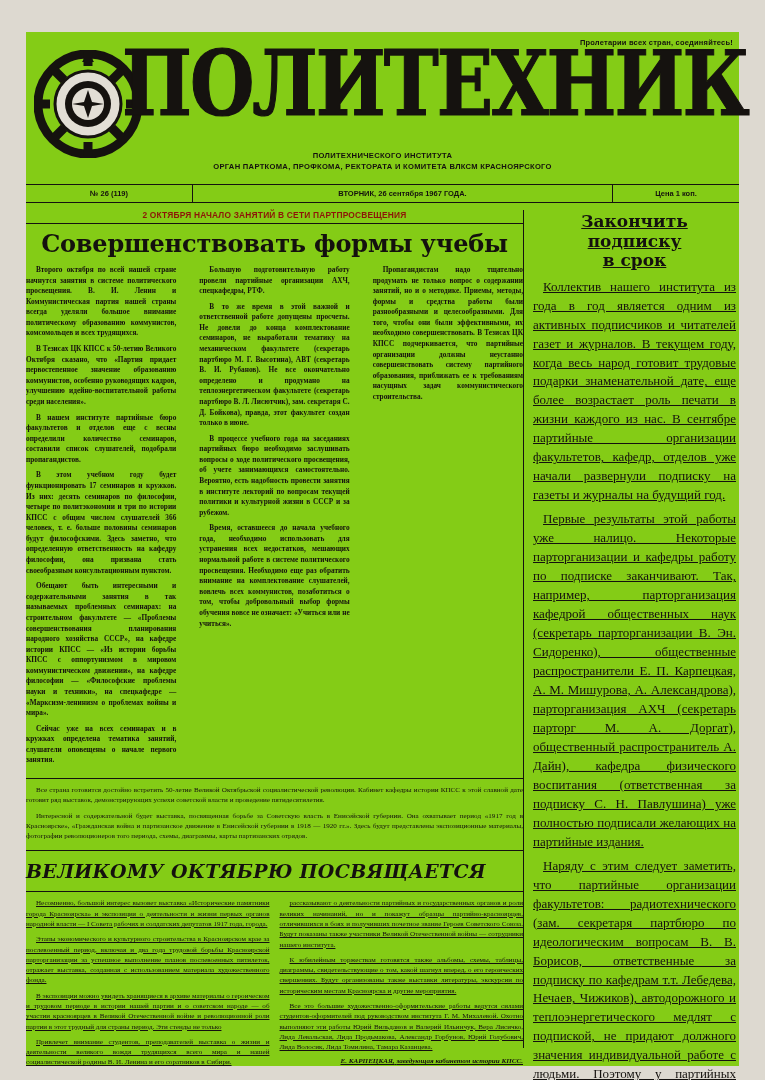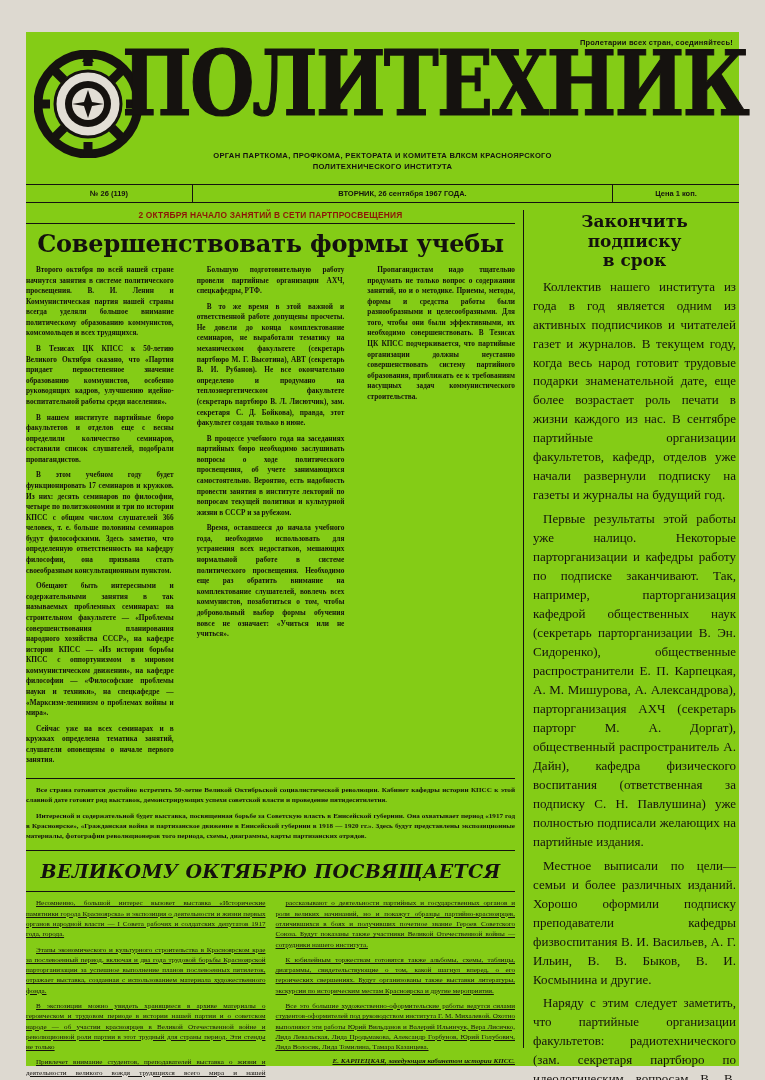--- a/index.html
+++ b/index.html
@@ -77,28 +77,28 @@
   .rulebar .c3{width:110px;justify-content:center;border-left:1px solid #15120f;}
 
   
   .body{
     display:flex;
     margin-top:7px;
     height:calc(100% - 196px);
   }
   .leftzone{
     width:498px;
-    padding-right:8px;
     box-sizing:border-box;
     border-right:1.2px solid #15120f;
   }
   .rightzone{
     width:212px;
     padding-left:9px;
     box-sizing:border-box;
+    text-decoration:underline;
   }
 
   .banner{
     text-align:center;
     font-family:"Liberation Sans", sans-serif;
     font-size:8.4px;font-weight:bold;
     color:#8d1508;
     letter-spacing:.2px;
     border-bottom:1px solid #15120f;
     padding-bottom:3px;
@@ -149,26 +149,26 @@
     line-height:1.4;
   }
   .sig .nm{display:block;}
 
   
   .lower{
     margin-top:7px;
     border-top:1.2px solid #15120f;
     padding-top:6px;
   }
-  .lower-cols{display:flex;gap:9px;font-weight:bold;}
+  .lower-cols{display:flex;gap:9px;}
   .lower-cols .col{flex:1;font-size:7.1px;line-height:1.45;text-align:justify;}
   .lower-cols .col p{margin:0 0 5px 0;text-indent:10px;}
 
   .oct-title{
-    text-align:center;
+    text-align:left;
     font-family:"DejaVu Serif", serif;
     font-style:italic;
     font-weight:bold;
     font-size:19px;
     letter-spacing:.3px;
     margin:6px 0 6px 0;
   }
   .oct-wrap{border-top:1.2px solid #15120f;border-bottom:1.2px solid #15120f;padding:3px 0;margin-top:4px;}
 
   .two{display:flex;gap:10px;margin-top:6px;}
@@ -206,22 +206,22 @@
           </g>
         </g>
         <circle cx="54" cy="54" r="33" fill="#e2ded5" stroke="#15120f" stroke-width="3"></circle>
         <circle cx="54" cy="54" r="23" fill="#15120f"></circle>
         <circle cx="54" cy="54" r="16" fill="#e2ded5"></circle>
         <path d="M54 40 L58 52 L70 54 L58 56 L54 68 L50 56 L38 54 L50 52 Z" fill="#15120f"></path>
       </svg>
     </div>
     <div class="bigtitle">ПОЛИТЕХНИК</div>
     <div class="subtitle">
+      <div>ПОЛИТЕХНИЧЕСКОГО ИНСТИТУТА</div>
       <div>ОРГАН ПАРТКОМА, ПРОФКОМА, РЕКТОРАТА И КОМИТЕТА ВЛКСМ КРАСНОЯРСКОГО</div>
-      <div>ПОЛИТЕХНИЧЕСКОГО ИНСТИТУТА</div>
     </div>
   </div>
 
   <div class="rulebar">
     <div class="cell c1">№ 26 (119)</div>
     <div class="cell c2">ВТОРНИК, 26 сентября 1967 ГОДА.</div>
     <div class="cell c3">Цена 1 коп.</div>
   </div>
 
   <div class="body">
@@ -285,21 +285,20 @@
     </div>
 
     <div class="rightzone">
       <h2 class="rhead">
         <span>Закончить подписку</span><br>
         <span>в срок</span>
       </h2>
       <div class="rtext">
         <p>Коллектив нашего института из года в год является одним из активных подписчиков и читателей газет и журналов. В текущем году, когда весь народ готовит трудовые подарки знаменательной дате, еще более возрастает роль печати в жизни каждого из нас. В сентябре партийные организации факультетов, кафедр, отделов уже начали развернули подписку на газеты и журналы на будущий год.</p>
         <p>Первые результаты этой работы уже налицо. Некоторые парторганизации и кафедры работу по подписке заканчивают. Так, например, парторганизация кафедрой общественных наук (секретарь парторганизации В. Эн. Сидоренко), общественные распространители Е. П. Карпецкая, А. М. Мишурова, А. Александрова), парторганизация АХЧ (секретарь парторг М. А. Доргат), общественный распространитель А. Дайн), кафедра физического воспитания (ответственная за подписку С. Н. Павлушина) уже полностью подписали желающих на партийные издания.</p>
-        <p>Местное выписали по цели—семьи и более различных изданий. Хорошо оформили подписку преподаватели кафедры физвоспитания В. И. Васильев, А. Г. Ильин, В. В. Быков, В. И. Космынина и другие.</p>
         <p>Наряду с этим следует заметить, что партийные организации факультетов: радиотехнического (зам. секретаря партбюро по идеологическим вопросам В. В. Борисов, ответственные за подписку по кафедрам т.т. Лебедева, Нечаев, Чижиков), автодорожного и теплоэнергетического медлят с подпиской, не придают должного значения индивидуальной работе с людьми. Поэтому у партийных организаций на этих факультетах не все благополучно.</p>
         <p>Партийные организации радиотехнического, автодорожного и теплоэнергетического факультетов должны активно включиться в эту важную работу, держать под ежедневным контролем работу общественных распространителей, нацеливая их закончить подписную кампанию в срок.</p>
       </div>
       <div class="sig">
         <span class="nm">Е. Косулина,</span>
         <span>член парткома КПТИ.</span>
       </div>
     </div>
 
   </div>

